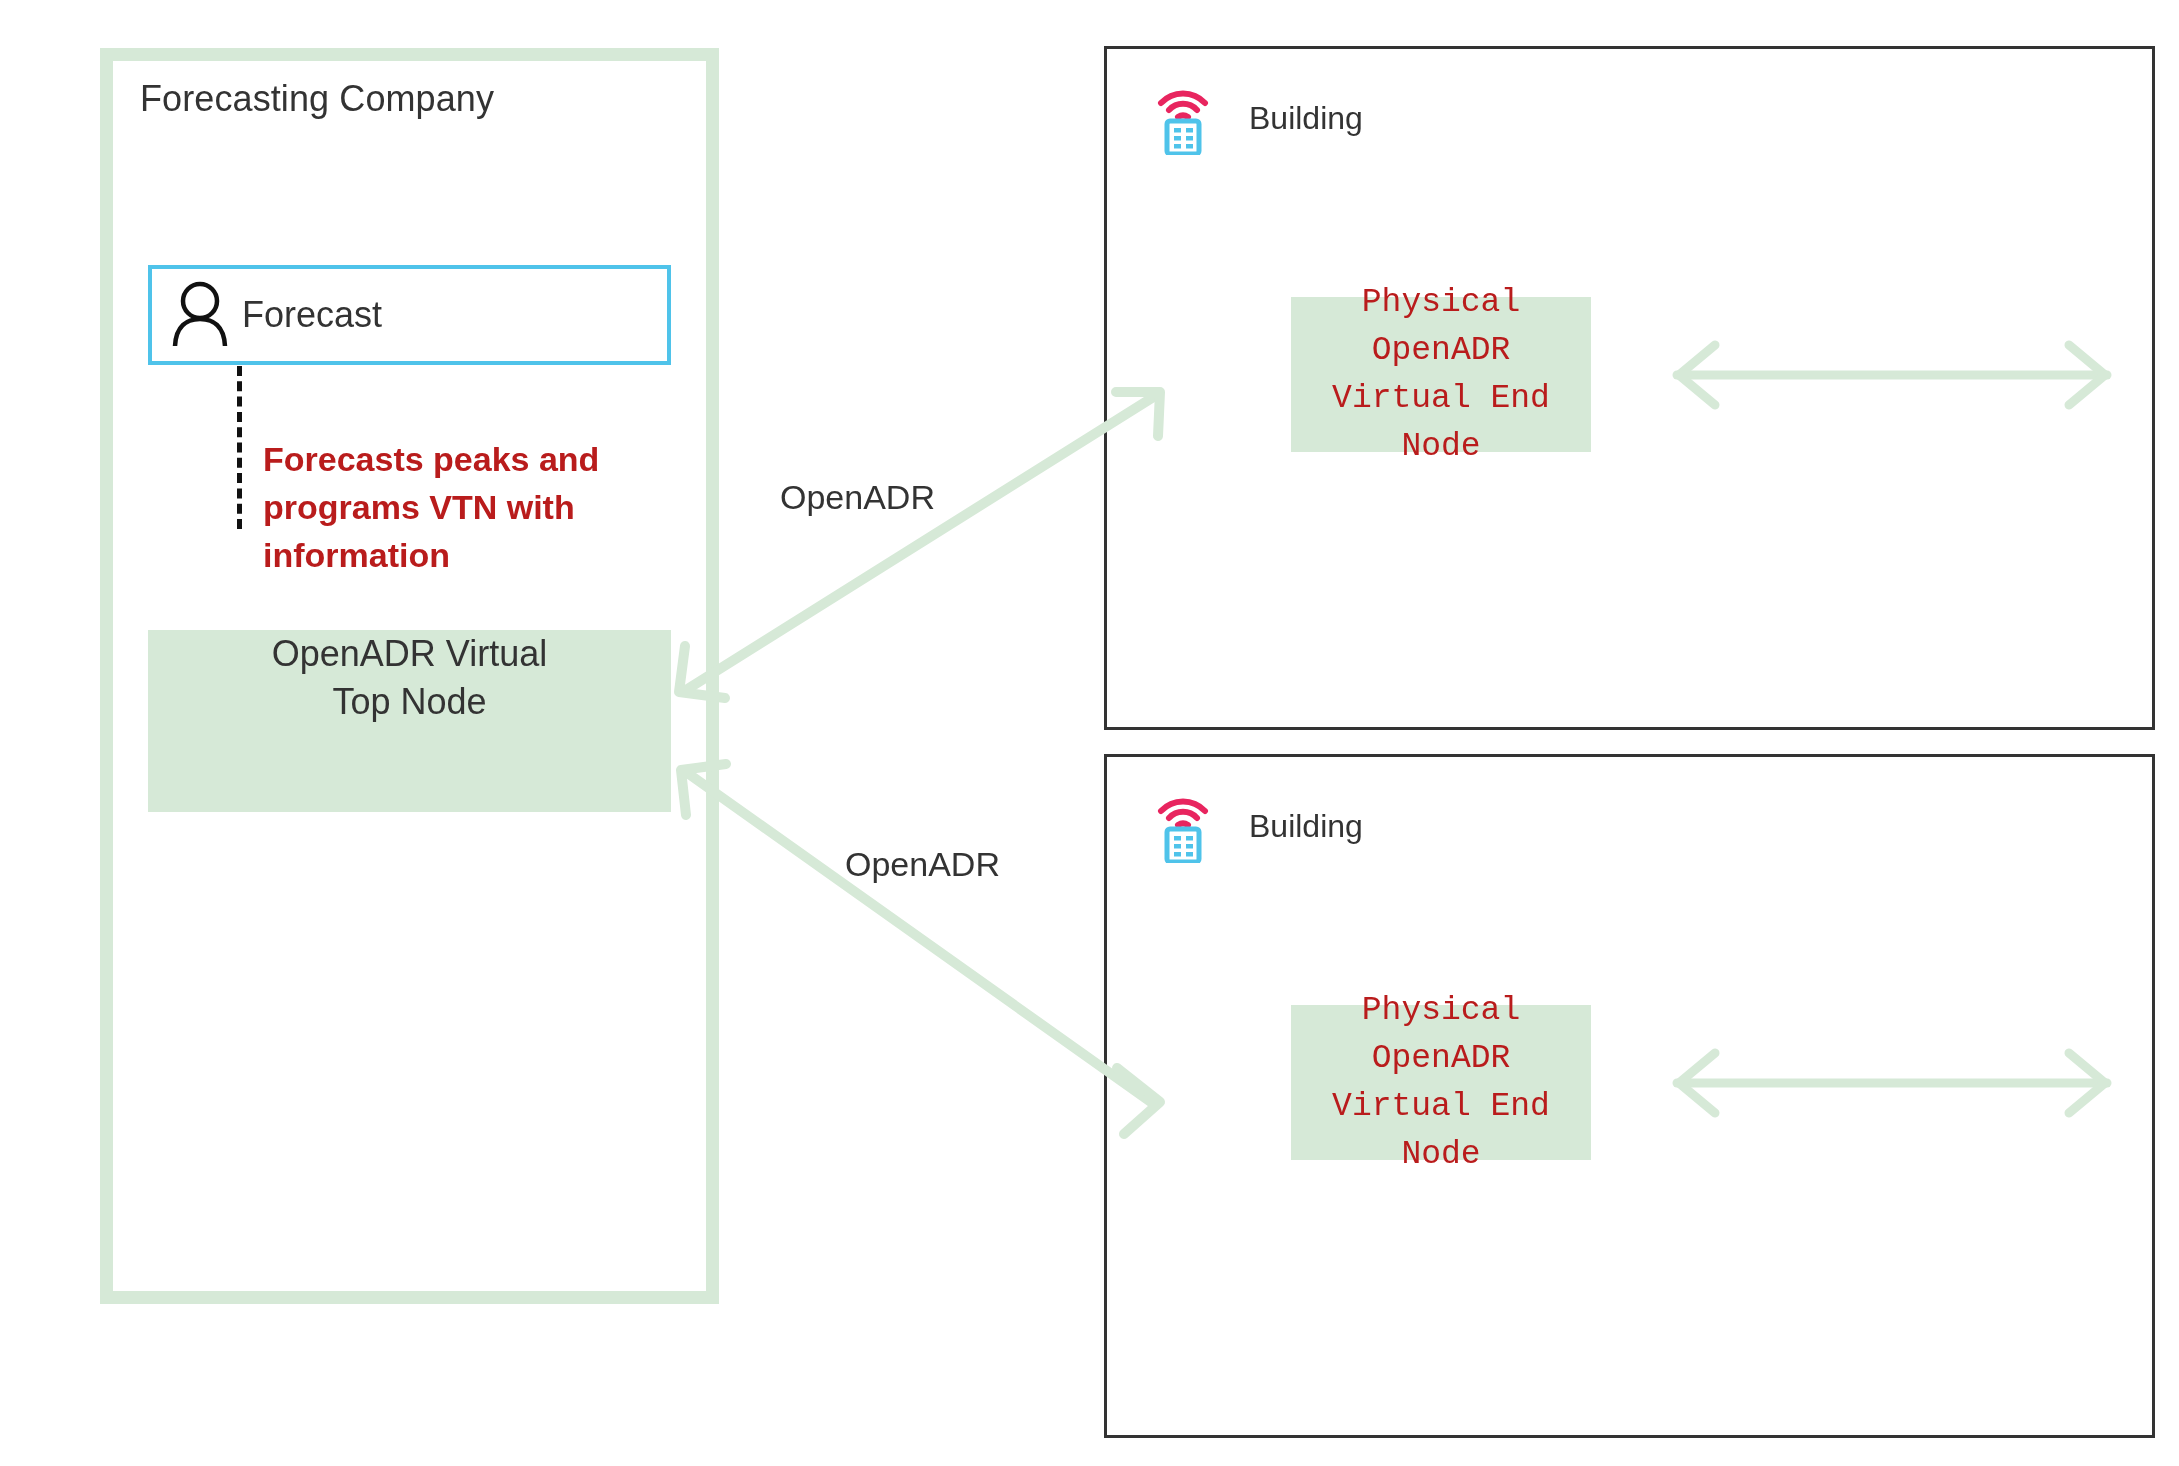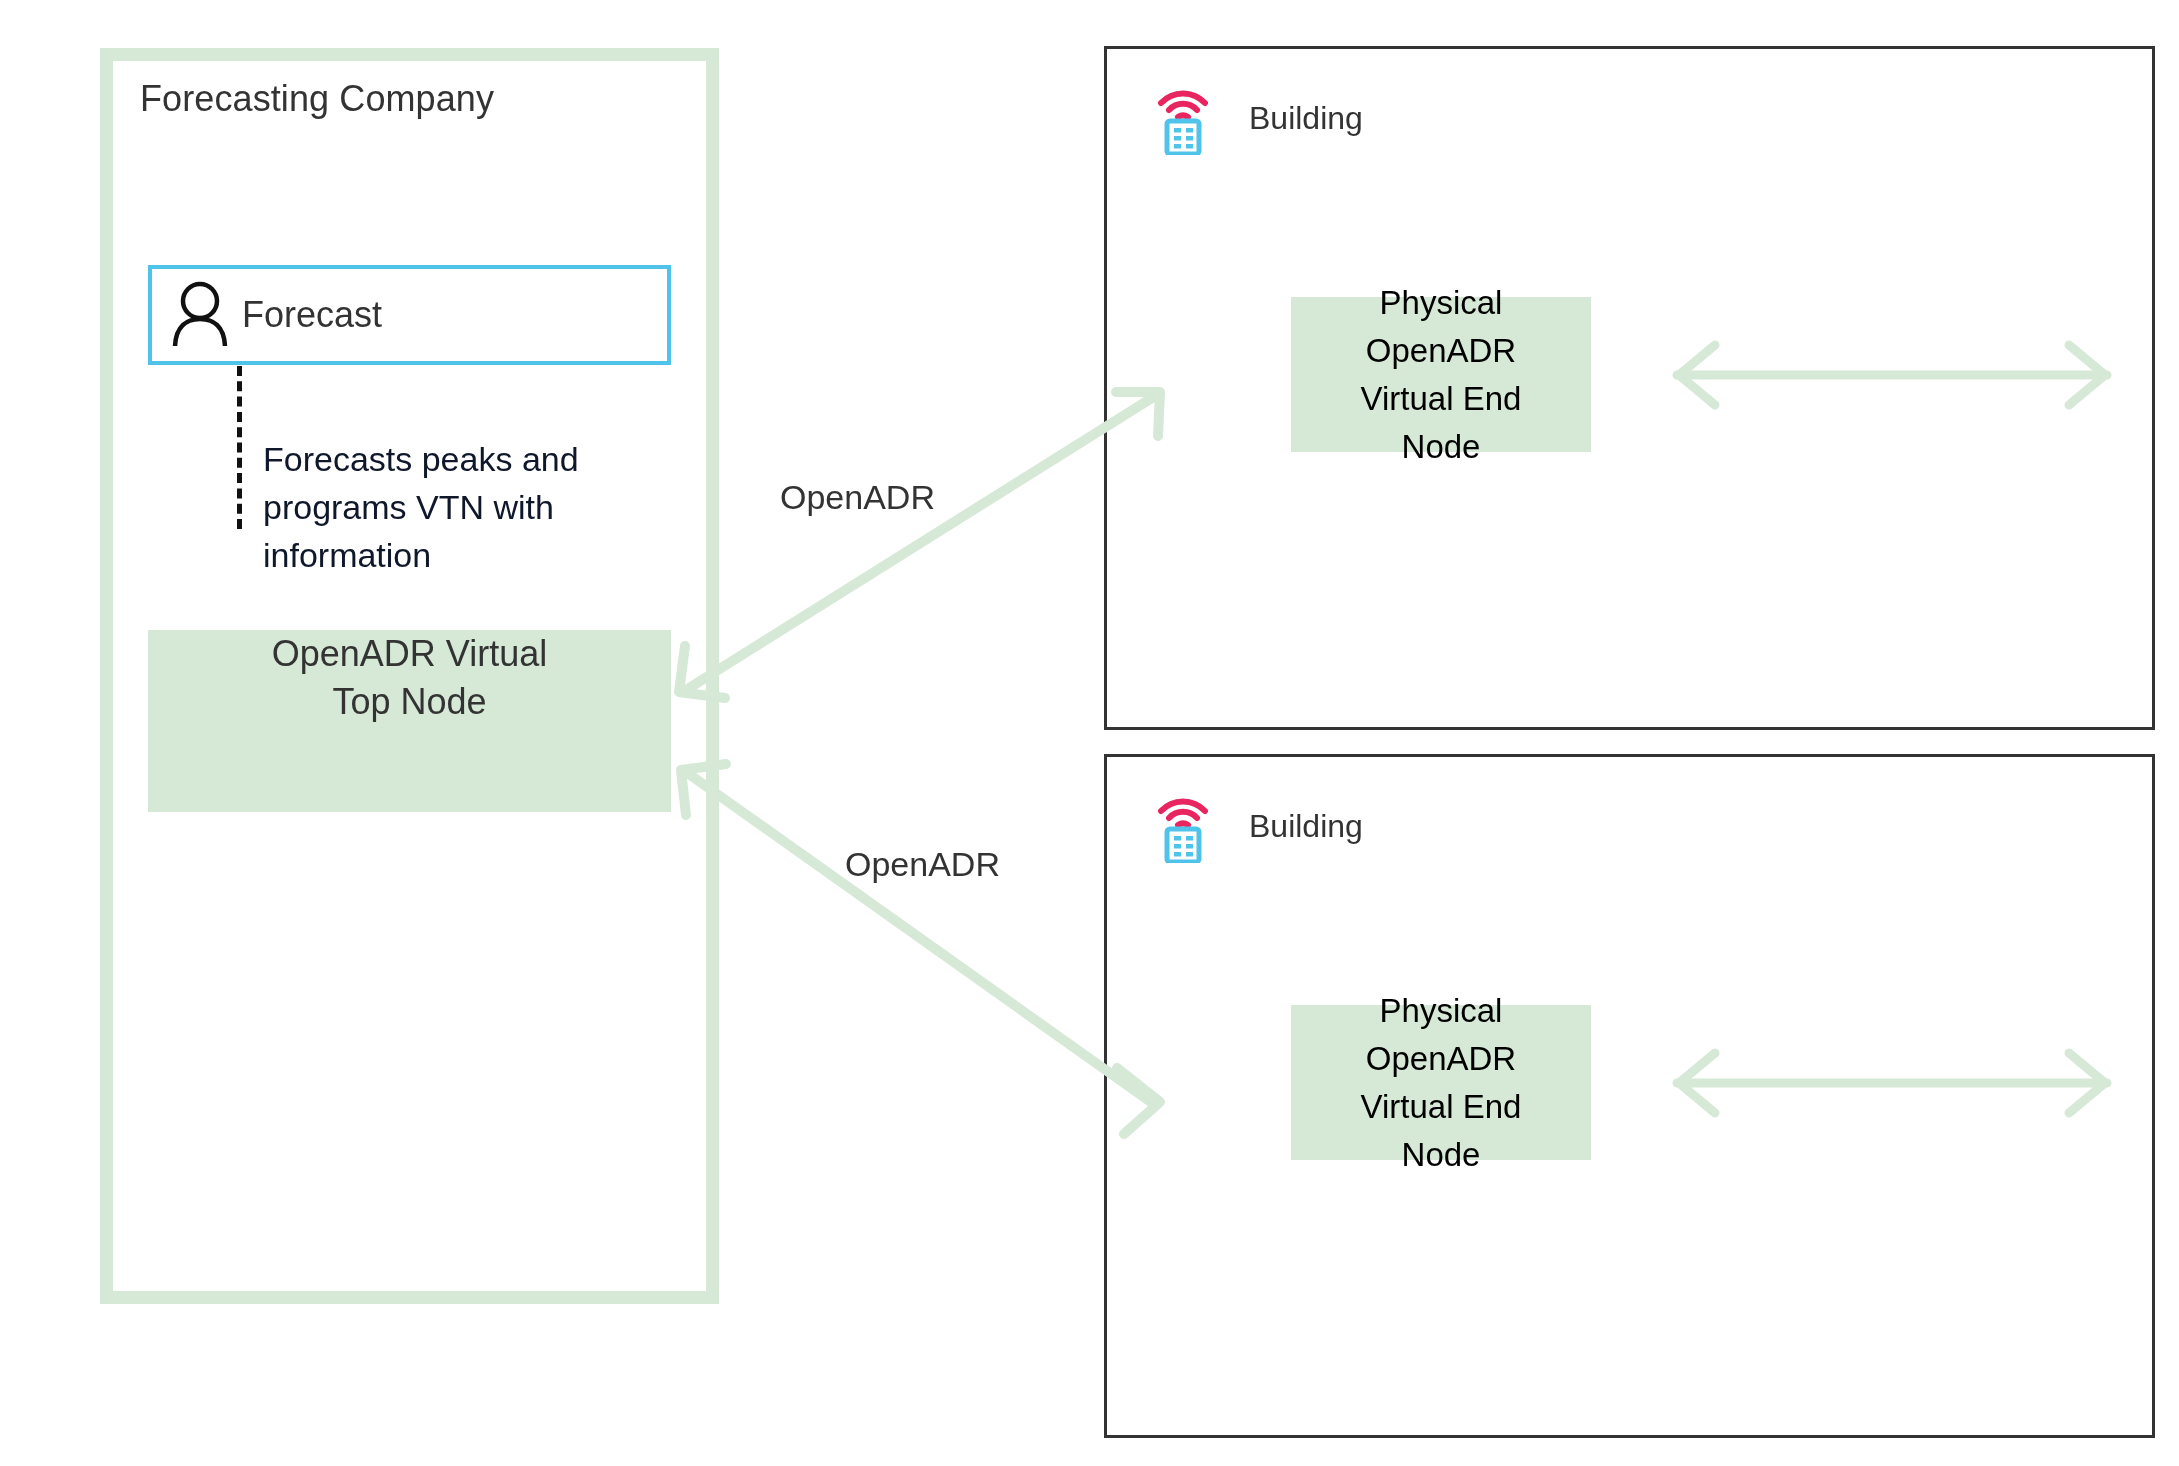--- a/index.html
+++ b/index.html
@@ -71,21 +71,22 @@
     height: 163px;
     border-left: 5px dashed #111111;
   }
   .note-text {
     position: absolute;
     left: 263px;
     top: 435px;
     width: 420px;
     font-size: 34px;
     line-height: 48px;
-    color: #0f172a;
+    color: #b91c1c;
+    font-weight: bold;
   }
 
   
   .vtn-box {
     position: absolute;
     left: 148px;
     top: 630px;
     width: 523px;
     height: 182px;
     background: #d6e9d7;
@@ -129,21 +130,21 @@
     left: 184px;
     top: 248px;
     width: 300px;
     height: 155px;
     background: #d6e9d7;
     display: flex;
     align-items: center;
     justify-content: center;
     text-align: center;
   }
-  .pven .boxtext { font-size: 33px; line-height: 48px; color: #000000; }
+  .pven .boxtext { font-size: 33px; line-height: 48px; color: #b91c1c; font-family: Liberation Mono, monospace; }
 
   
   .ovl { position: absolute; left: 0; top: 0; pointer-events: none; }
 
   .arrow-label {
     position: absolute;
     font-size: 34px;
     color: #333333;
     white-space: nowrap;
   }

